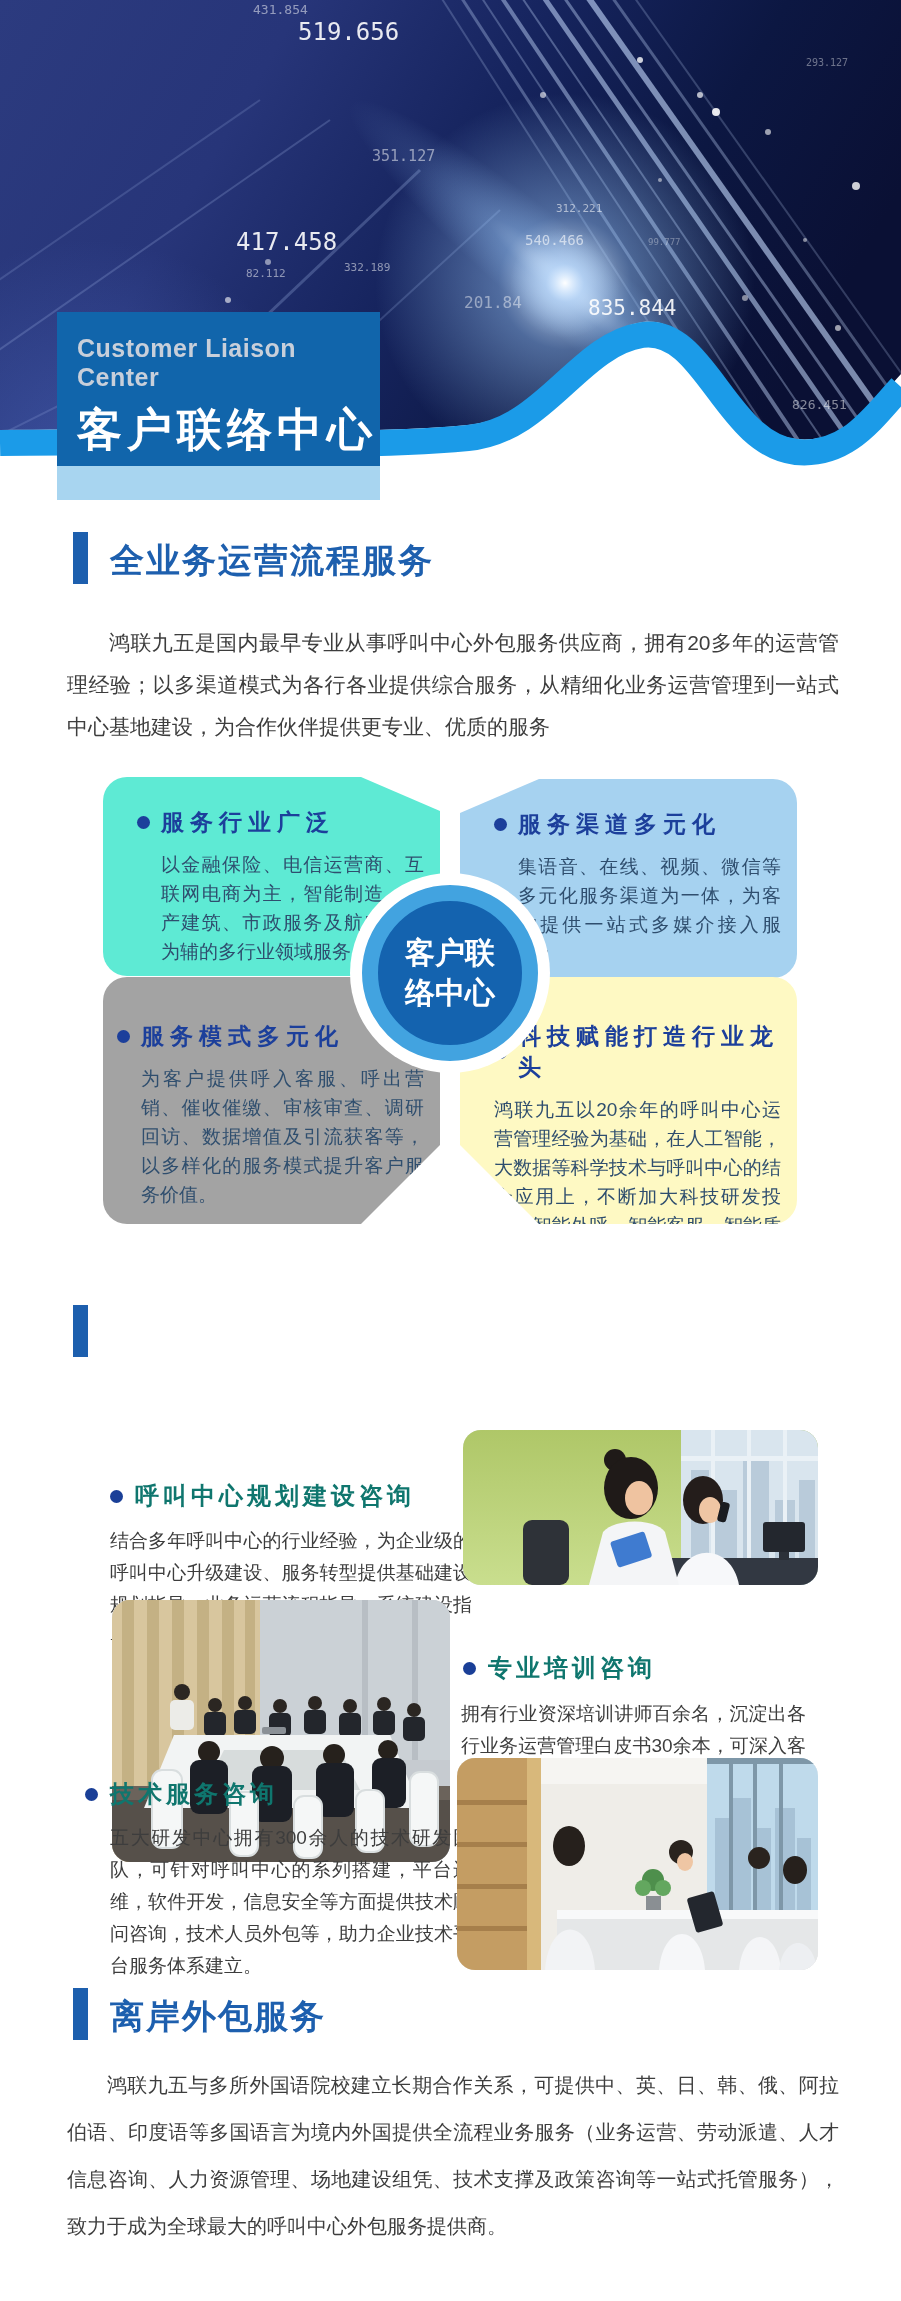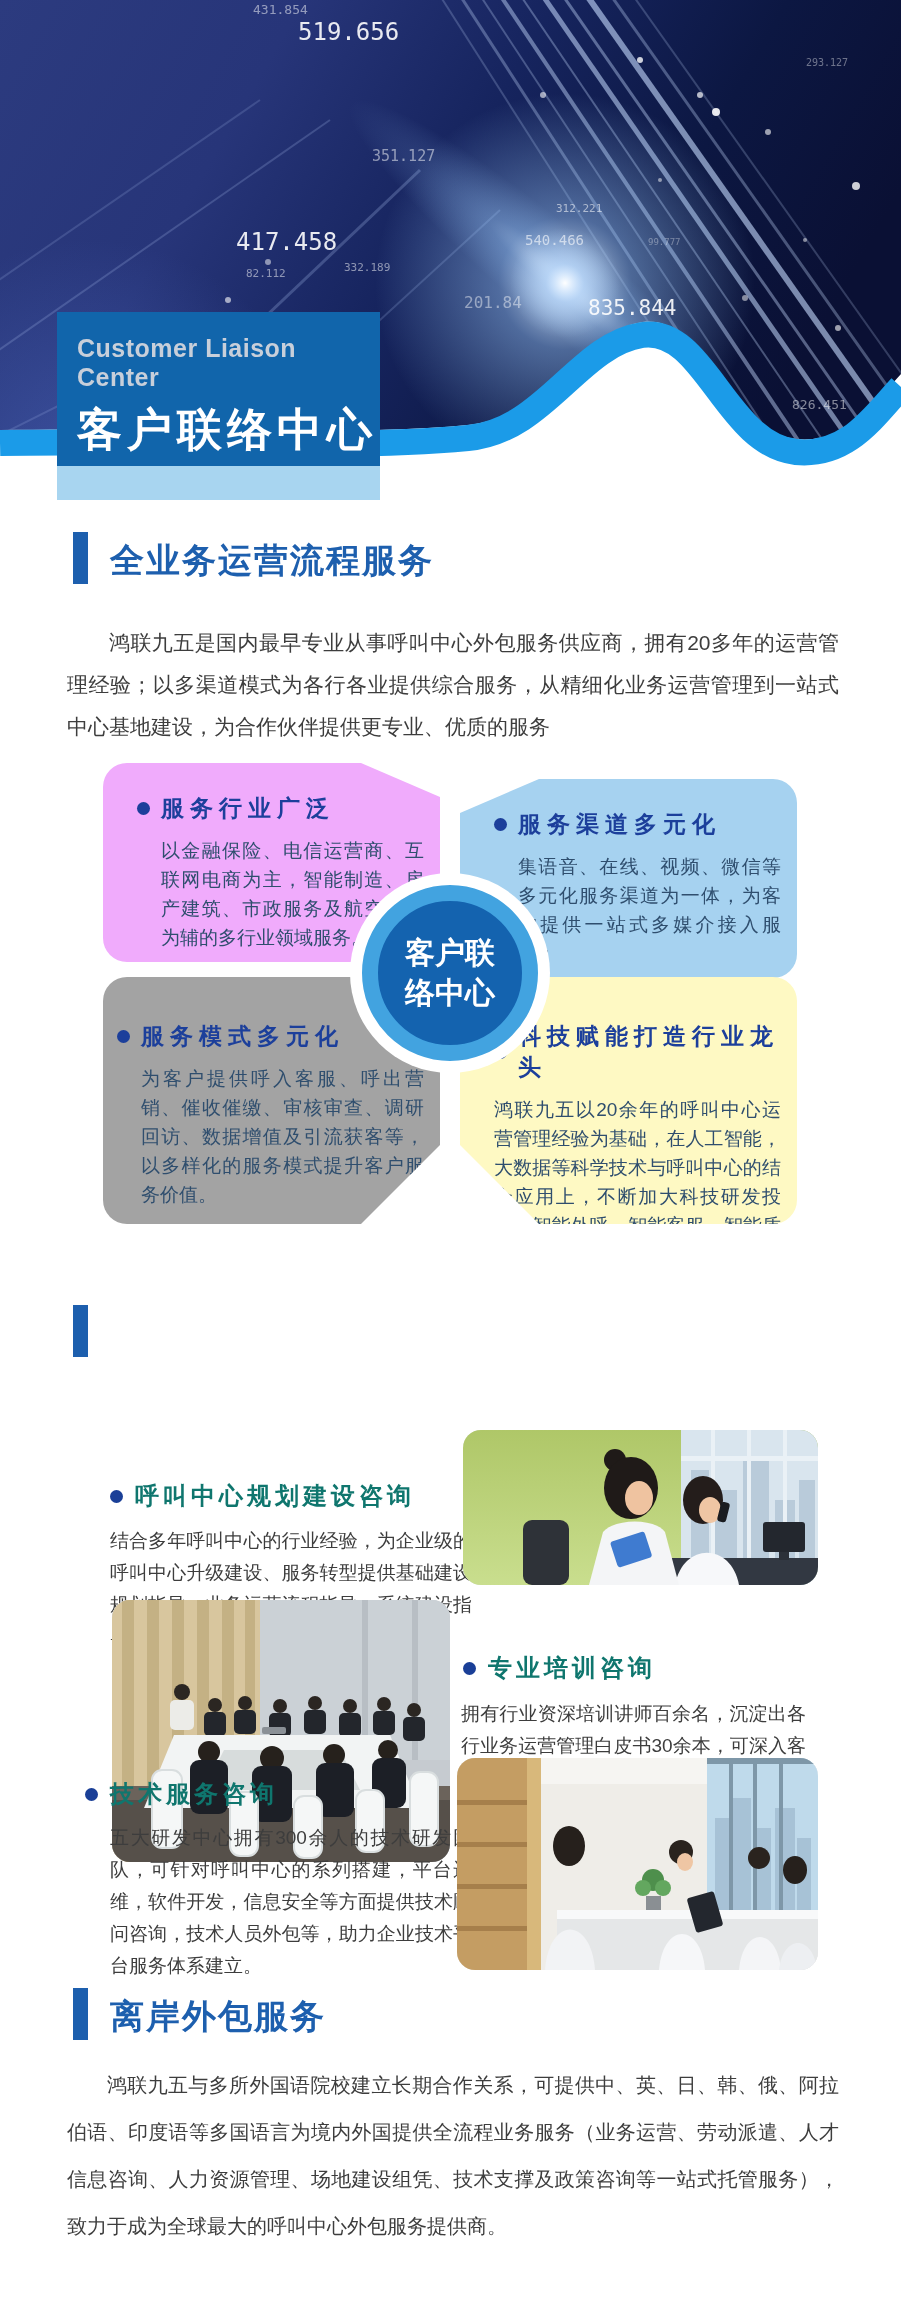--- a/index.html
+++ b/index.html
@@ -25,21 +25,21 @@
   .sec-title h2{margin:0;color:#1D5FAE;font-size:34px;font-weight:bold;letter-spacing:2px;}
 
   .para{margin:0;color:#3D3D3D;font-size:21px;line-height:42px;text-indent:2em;text-align:justify;}
   .para.loose{font-size:20px;line-height:47px;}
 
   
   .panel{box-sizing:border-box;border-radius:24px;color:#2F4E6E;}
   .panel .p-head{display:flex;align-items:center;color:#1C3F9B;font-weight:bold;font-size:23px;letter-spacing:6px;}
   .panel .p-head .dot{flex:0 0 auto;width:13px;height:13px;border-radius:50%;background:#1C3F9B;margin-right:11px;letter-spacing:0;}
   .panel .p-body{margin:12px 0 0 24px;font-size:19px;line-height:29px;text-align:justify;}
-  .panel.tl{left:103px;top:0;width:337px;height:199px;background:#f0abfc;padding:30px 16px 16px 34px;
+  .panel.tl{left:103px;top:14px;width:337px;height:199px;background:#5eead4;padding:30px 16px 16px 34px;
             clip-path:polygon(0 0,258px 0,100% 34px,100% 100%,0 100%);}
   .panel.tr{left:460px;top:0;width:337px;height:199px;background:#A6D2F0;padding:30px 16px 0 34px;
             clip-path:polygon(79px 0,100% 0,100% 100%,0 100%,0 34px);margin-top:16px;}
   .panel.bl{left:103px;top:214px;width:337px;height:247px;background:#a3a3a3;padding:44px 16px 0 14px;
             clip-path:polygon(0 0,100% 0,100% 168px,258px 100%,0 100%);}
   .panel.br{left:460px;top:214px;width:337px;height:247px;background:#fef9c3;padding:44px 16px 0 34px;
             clip-path:polygon(0 0,100% 0,100% 100%,79px 100%,0 168px);}
   .panel.br .p-body{margin-left:0;}
   .center-circle{left:362px;top:122px;width:176px;height:176px;border-radius:50%;
                  background:#1463AF;border:16px solid #42A3E0;box-sizing:border-box;

